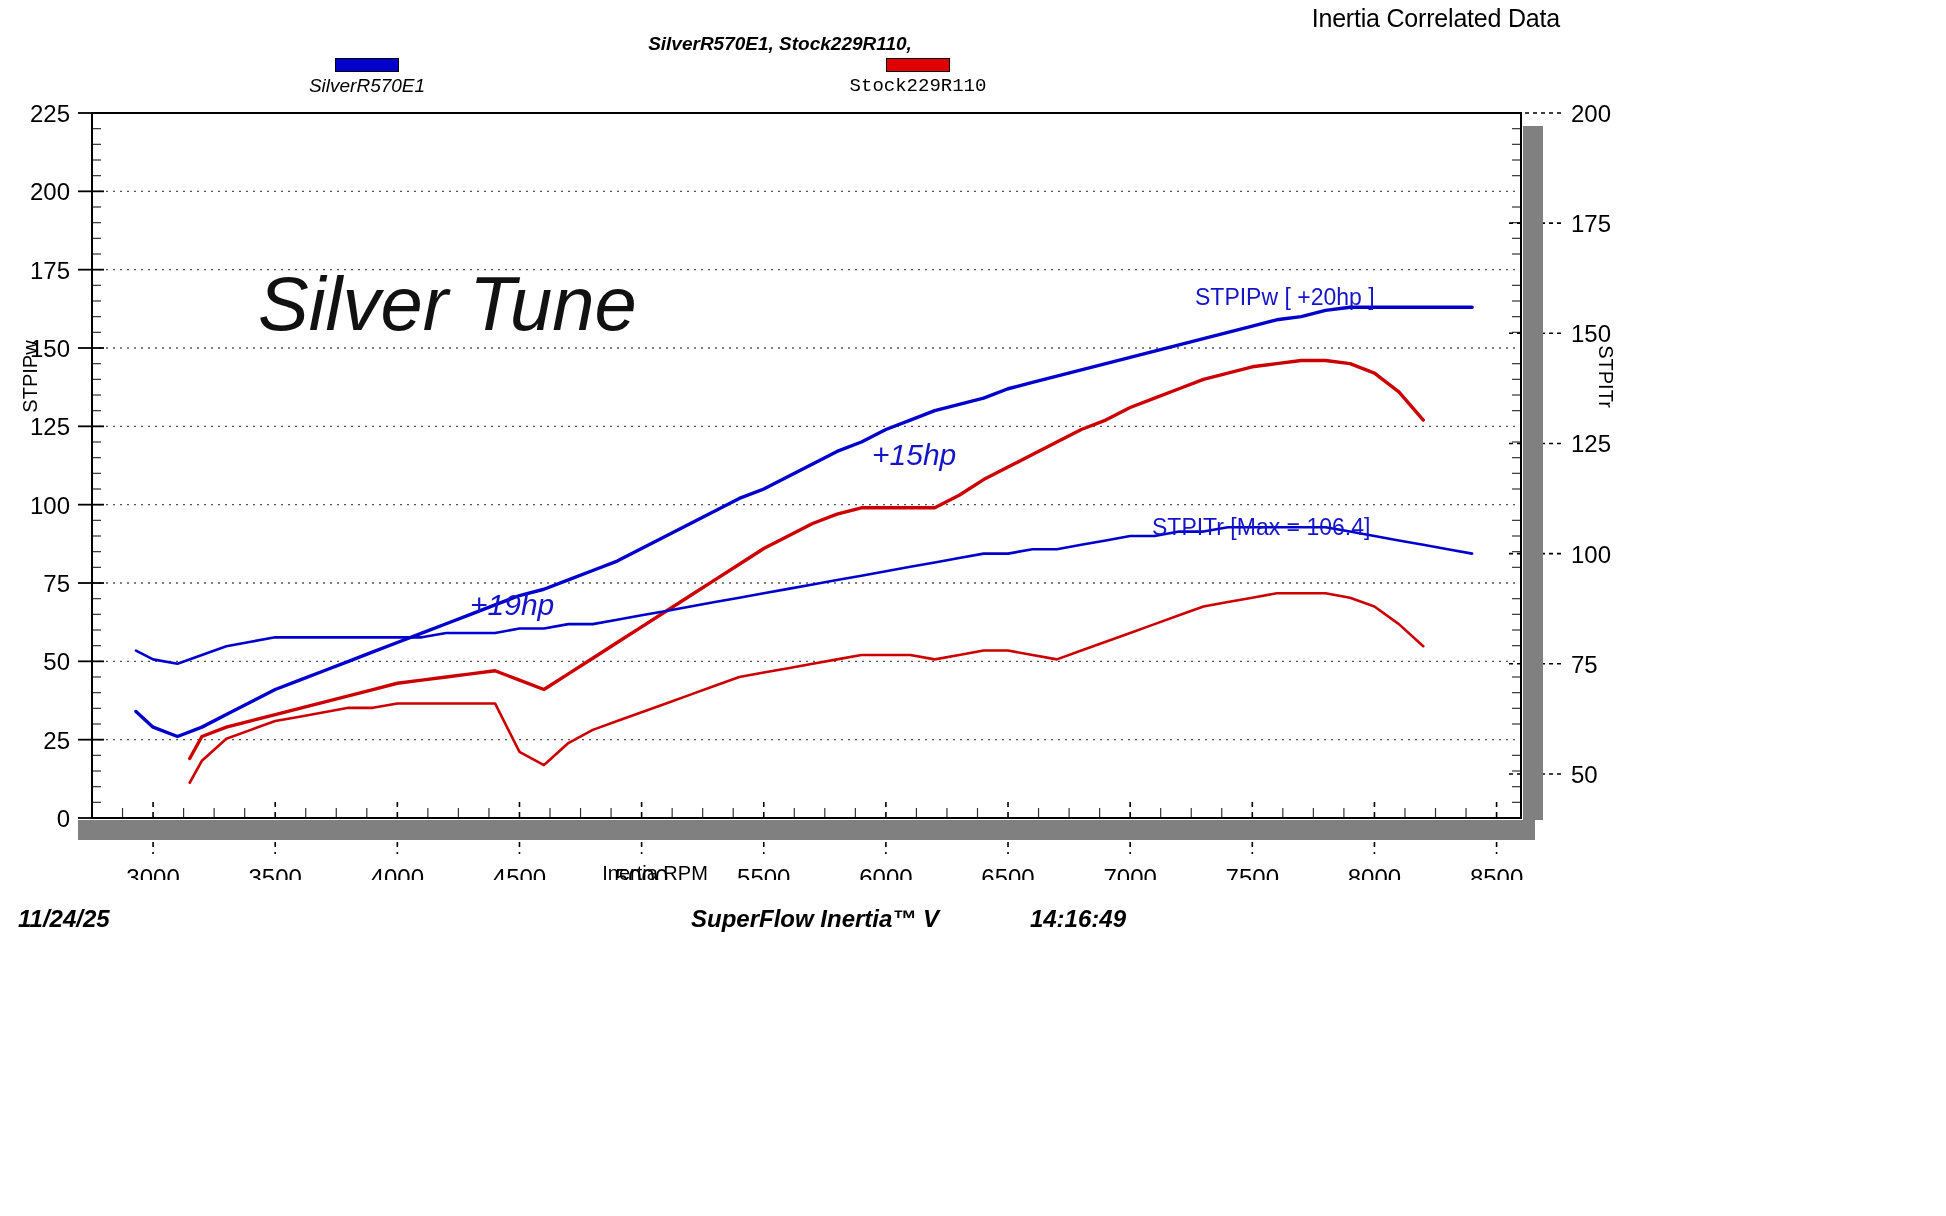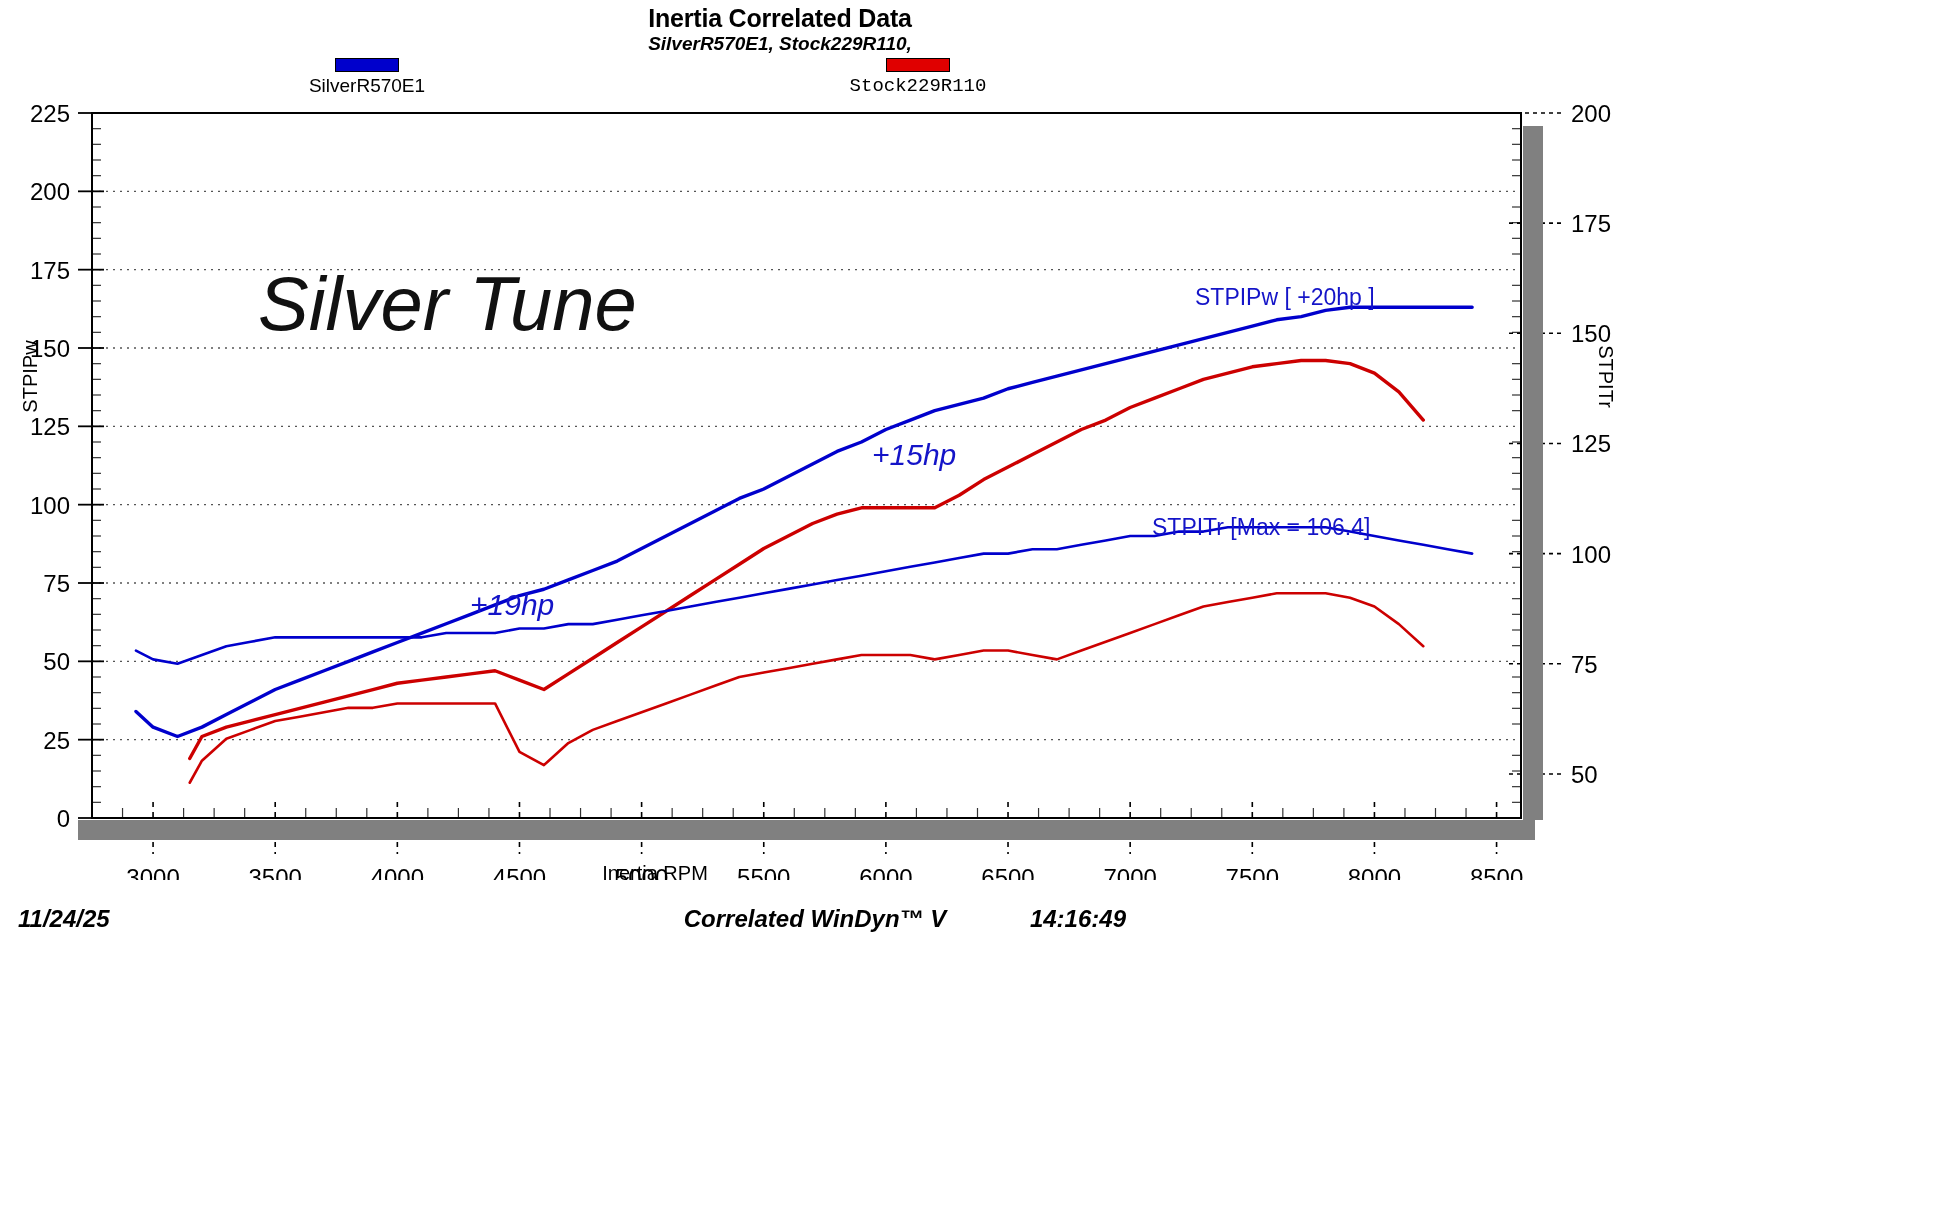--- a/index.html
+++ b/index.html
@@ -22,23 +22,23 @@
     top: 0;
     width: 1946px;
     height: 1216px;
   }
 
   .title {
     position: absolute;
     left: 0;
     top: 4px;
     width: 1560px;
-    text-align: center;
+    text-align: right;
     font-size: 25px;
-    font-weight: bold;
+    font-weight: normal;
     letter-spacing: -0.2px;
   }
   .subtitle {
     position: absolute;
     left: 0;
     top: 33px;
     width: 1560px;
     text-align: center;
     font-size: 19px;
     font-style: italic;
@@ -56,21 +56,21 @@
     margin: 0 auto;
     border: 1px solid #000000;
     box-sizing: border-box;
   }
   .legend-label {
     font-size: 19px;
     margin-top: 3px;
     white-space: nowrap;
   }
 
-  #legend-silver { left: 247px; top: 58px; }
+  #legend-silver { left: 247px; top: 58px; font-style: italic; }
   #legend-stock  { left: 798px; top: 58px; font-family: Liberation Mono, monospace; }
 
   .axis-title {
     position: absolute;
     font-size: 20px;
     white-space: nowrap;
   }
   #ytitle-left {
     left: -30px;
     top: 365px;
@@ -327,16 +327,16 @@
       <polyline points="189.71,758.47 201.92,736.53 226.35,727.13 250.78,720.87 275.21,714.60 299.63,708.33 324.06,702.07 348.49,695.80 372.91,689.53 397.34,683.27 421.77,680.13 446.20,677.00 470.62,673.87 495.05,670.73 519.48,680.13 543.91,689.53 568.33,673.87 592.76,658.20 617.19,642.53 641.62,626.87 666.04,611.20 690.47,595.53 714.90,579.87 739.32,564.20 763.75,548.53 788.18,536.00 812.61,523.47 837.03,514.07 861.46,507.80 885.89,507.80 910.32,507.80 934.74,507.80 959.17,495.27 983.60,479.60 1008.03,467.07 1032.45,454.53 1056.88,442.00 1081.31,429.47 1105.74,420.07 1130.16,407.53 1154.59,398.13 1179.02,388.73 1203.44,379.33 1227.87,373.07 1252.30,366.80 1276.73,363.67 1301.15,360.53 1325.58,360.53 1350.01,363.67 1374.44,373.07 1398.86,391.87 1423.29,420.07" fill="none" stroke="#cc0000" stroke-width="3.4" stroke-linejoin="round" stroke-linecap="round"></polyline>
       <polyline points="135.97,650.56 153.07,659.38 177.50,663.78 201.92,654.97 226.35,646.16 250.78,641.75 275.21,637.34 299.63,637.34 324.06,637.34 348.49,637.34 372.91,637.34 397.34,637.34 421.77,637.34 446.20,632.94 470.62,632.94 495.05,632.94 519.48,628.53 543.91,628.53 568.33,624.13 592.76,624.13 617.19,619.72 641.62,615.31 666.04,610.91 690.47,606.50 714.90,602.09 739.32,597.69 763.75,593.28 788.18,588.88 812.61,584.47 837.03,580.06 861.46,575.66 885.89,571.25 910.32,566.84 934.74,562.44 959.17,558.03 983.60,553.63 1008.03,553.63 1032.45,549.22 1056.88,549.22 1081.31,544.81 1105.74,540.41 1130.16,536.00 1154.59,536.00 1179.02,531.59 1203.44,531.59 1227.87,527.19 1252.30,527.19 1276.73,527.19 1301.15,527.19 1325.58,527.19 1350.01,531.59 1374.44,536.00 1398.86,540.41 1423.29,544.81 1447.72,549.22 1472.15,553.63" fill="none" stroke="#0000cc" stroke-width="2.6" stroke-linejoin="round" stroke-linecap="round"></polyline>
       <polyline points="189.71,782.75 201.92,760.72 226.35,738.69 250.78,729.88 275.21,721.06 299.63,716.66 324.06,712.25 348.49,707.84 372.91,707.84 397.34,703.44 421.77,703.44 446.20,703.44 470.62,703.44 495.05,703.44 519.48,751.91 543.91,765.13 568.33,743.09 592.76,729.88 617.19,721.06 641.62,712.25 666.04,703.44 690.47,694.63 714.90,685.81 739.32,677.00 763.75,672.59 788.18,668.19 812.61,663.78 837.03,659.38 861.46,654.97 885.89,654.97 910.32,654.97 934.74,659.38 959.17,654.97 983.60,650.56 1008.03,650.56 1032.45,654.97 1056.88,659.38 1081.31,650.56 1105.74,641.75 1130.16,632.94 1154.59,624.13 1179.02,615.31 1203.44,606.50 1227.87,602.09 1252.30,597.69 1276.73,593.28 1301.15,593.28 1325.58,593.28 1350.01,597.69 1374.44,606.50 1398.86,624.13 1423.29,646.16" fill="none" stroke="#cc0000" stroke-width="2.6" stroke-linejoin="round" stroke-linecap="round"></polyline>
       <text x="1195" y="305" class="annot-blue" font-size="23" font-style="normal" fill="#1414c8">STPIPw [   +20hp   ]</text>
       <text x="872" y="465" class="annot-blue" font-size="30" font-style="italic" fill="#1414c8">+15hp</text>
       <text x="470" y="615" class="annot-blue" font-size="30" font-style="italic" fill="#1414c8">+19hp</text>
       <text x="1152" y="535" class="annot-blue" font-size="23" font-style="normal" fill="#1414c8">STPITr [Max = 106.4]</text>
     </svg>
 
   <div class="footer-item" id="footer-date">11/24/25</div>
-  <div class="footer-item" id="footer-center">Correlated WinDyn™ V</div>
+  <div class="footer-item" id="footer-center">SuperFlow Inertia™ V</div>
   <div class="footer-item" id="footer-time">14:16:49</div>
 
 </div>
 
 </body></html>

